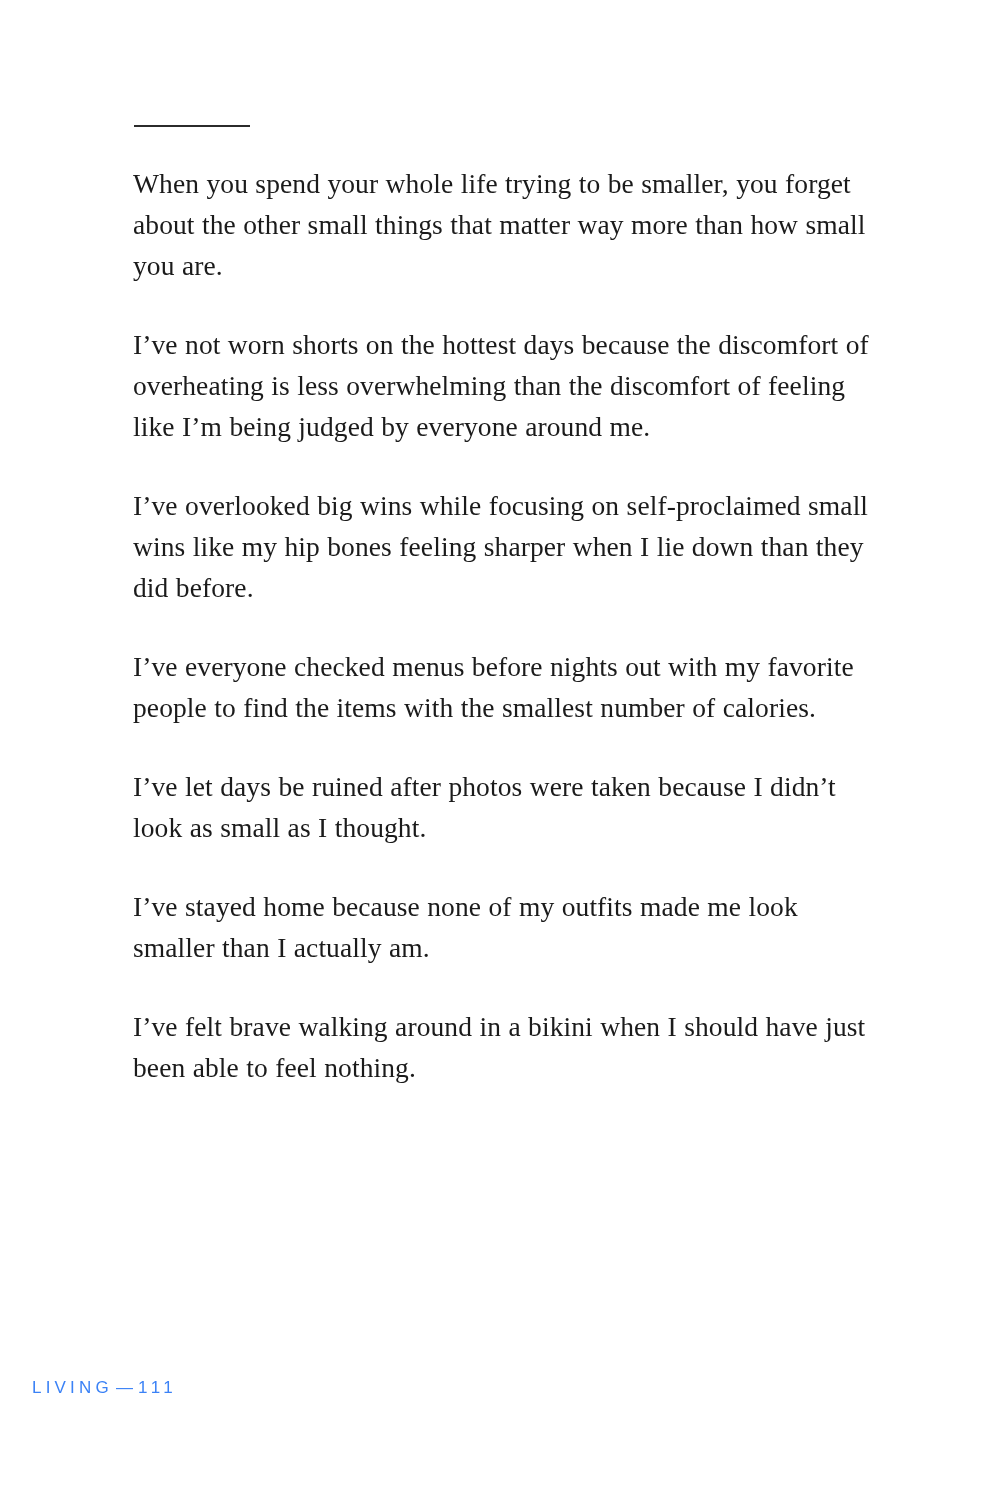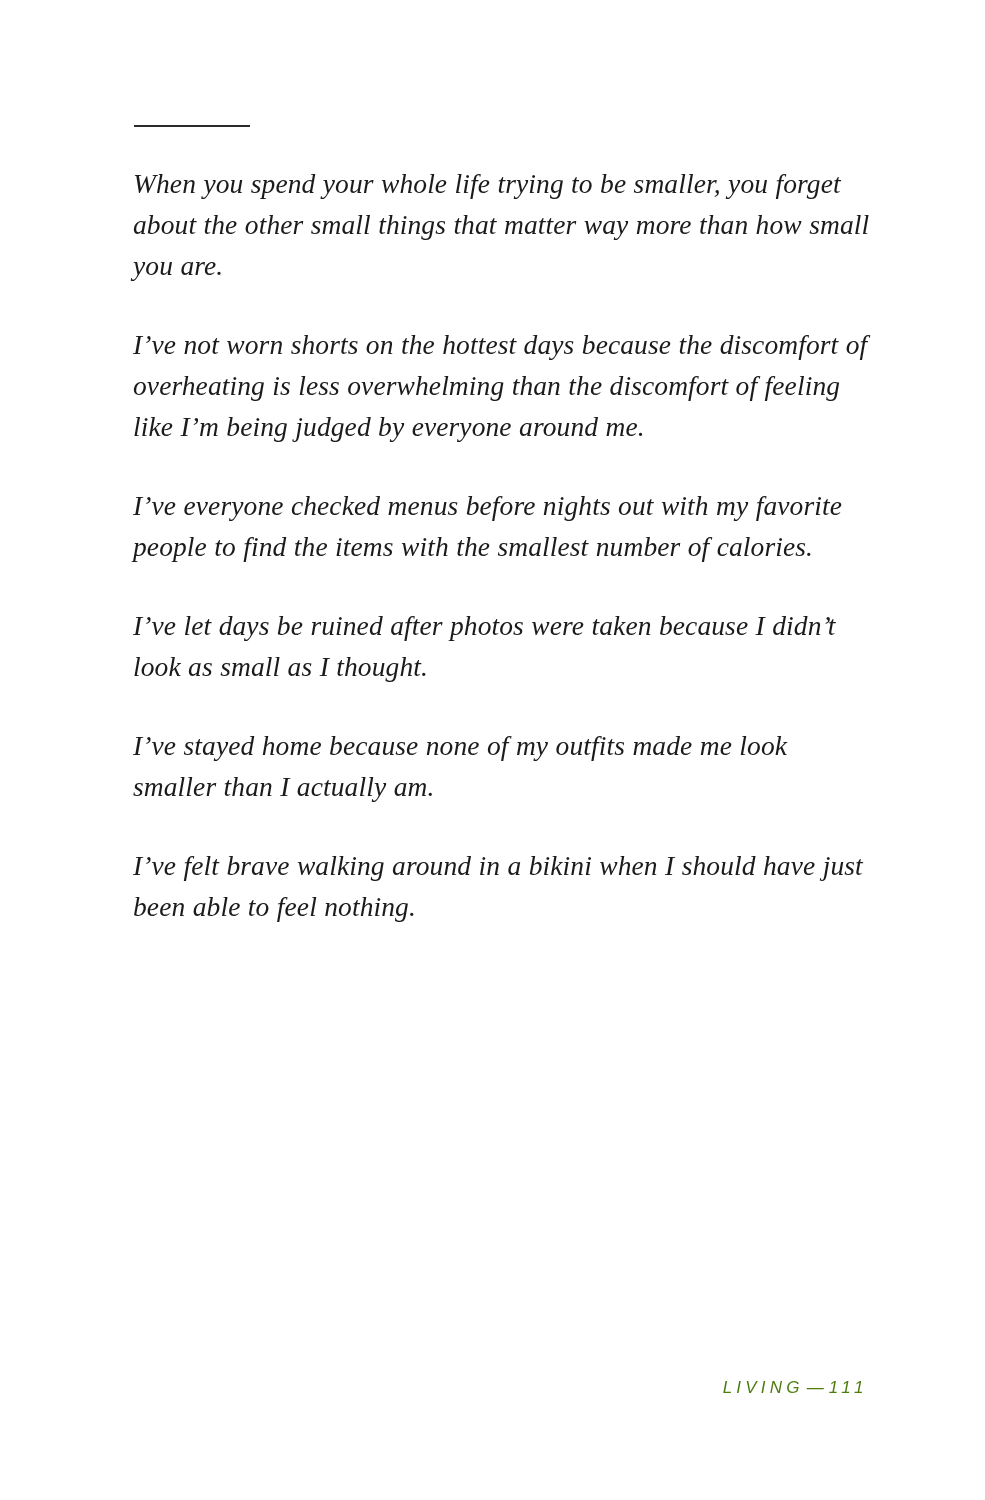--- a/index.html
+++ b/index.html
@@ -14,21 +14,20 @@
     color: #1a1a1a;
     overflow: hidden;
     position: relative;
   }
 
   .page {
     position: relative;
     width: 985px;
     height: 1500px;
     box-sizing: border-box;
-    font-style: italic;
   }
 
   .content {
     position: absolute;
     left: 133px;
     top: 125px;
     width: 740px;
   }
 
   .section-rule {
@@ -50,26 +49,27 @@
 
   .body-copy p:last-child {
     margin-bottom: 12px;
   }
 
   .footer {
     position: absolute;
     left: 0;
     top: 1378px;
     width: 868px;
-    text-align: right;
+    text-align: left;
     font-family: "Liberation Sans", "DejaVu Sans", sans-serif;
     font-size: 17px;
     letter-spacing: 4.2px;
-    color: #4d7c0f;
+    color: #3b82f6;
     white-space: nowrap;
+    padding-left: 32px;
   }
 
   .footer .chapter-label {
     font-weight: 400;
   }
 
   .footer .dash {
     padding: 0 5px 0 3px;
     letter-spacing: 0;
   }
@@ -83,20 +83,21 @@
 
 <div class="page">
 
   <div class="content">
 
     <div class="section-rule"></div>
 
     <div class="body-copy">
       <p>When you spend your whole life trying to be smaller, you forget about the other small things that matter way more than how small you are.</p>
       <p>I’ve not worn shorts on the hottest days because the discomfort of overheating is less overwhelming than the discomfort of feeling like I’m being judged by everyone around me.</p>
+      <p>I’ve overlooked big wins while focusing on self-proclaimed small wins like my hip bones feeling sharper when I lie down than they did before.</p>
       <p>I’ve everyone checked menus before nights out with my favorite people to find the items with the smallest number of calories.</p>
       <p>I’ve let days be ruined after photos were taken because I didn’t look as small as I thought.</p>
       <p>I’ve stayed home because none of my outfits made me look smaller than I actually am.</p>
       <p>I’ve felt brave walking around in a bikini when I should have just been able to feel nothing.</p>
     </div>
 
   </div>
 
   <div class="footer">
     <span class="chapter-label">LIVING</span><span class="dash">—</span><span class="page-number">111</span>

